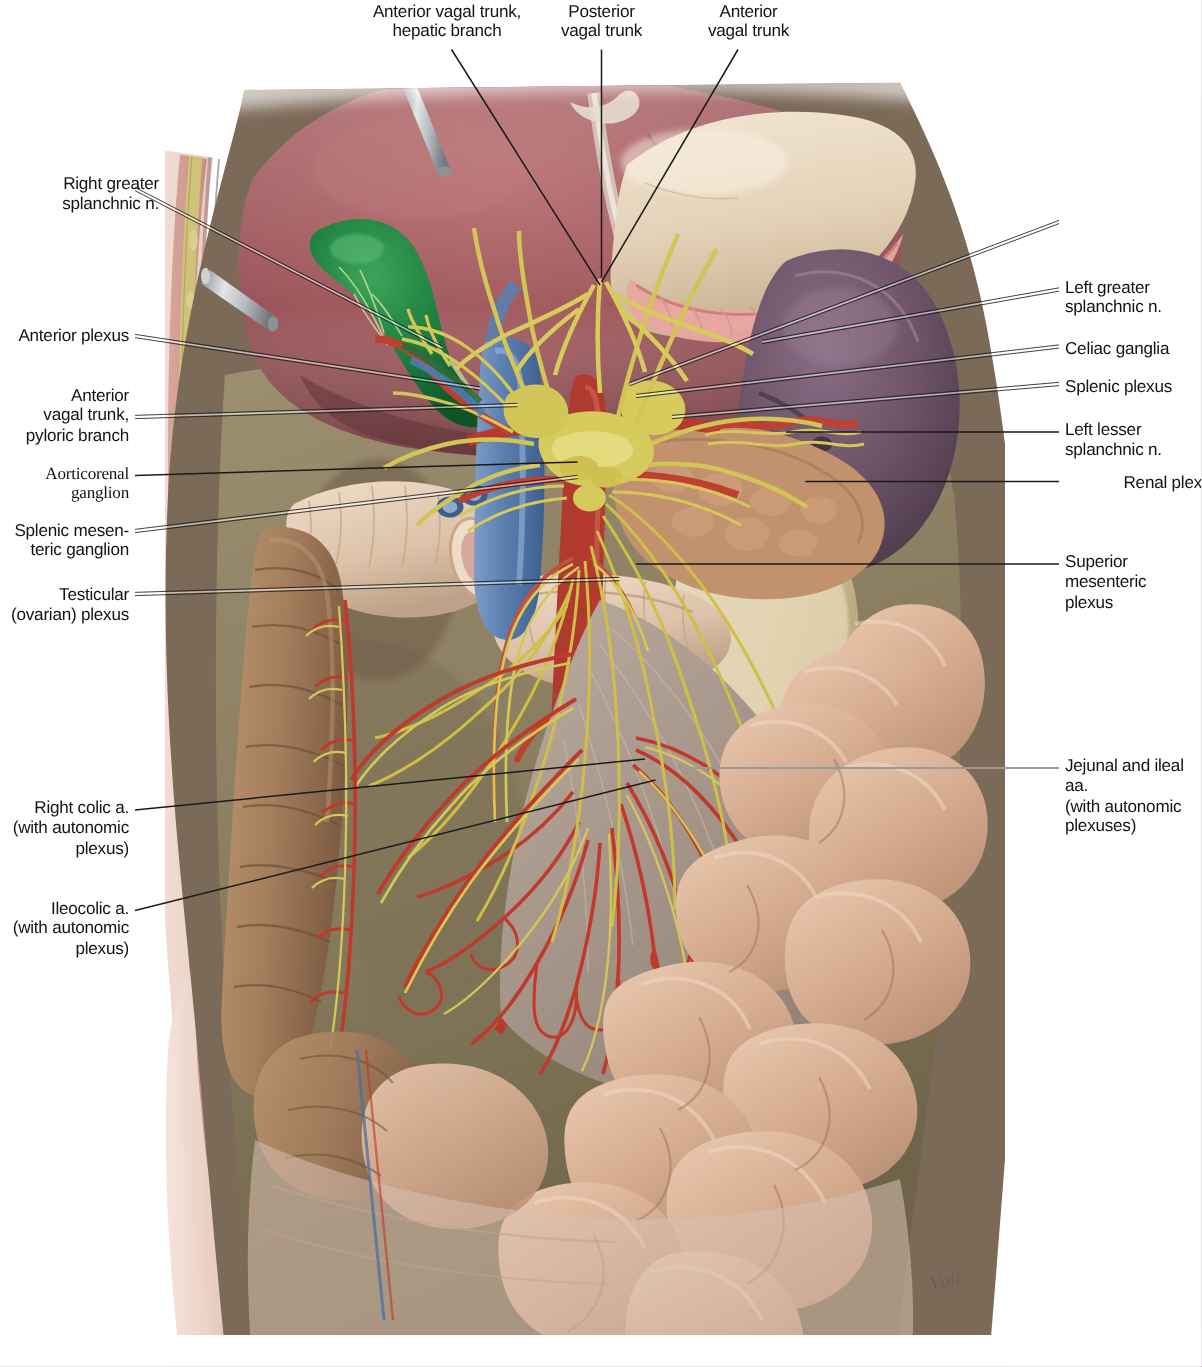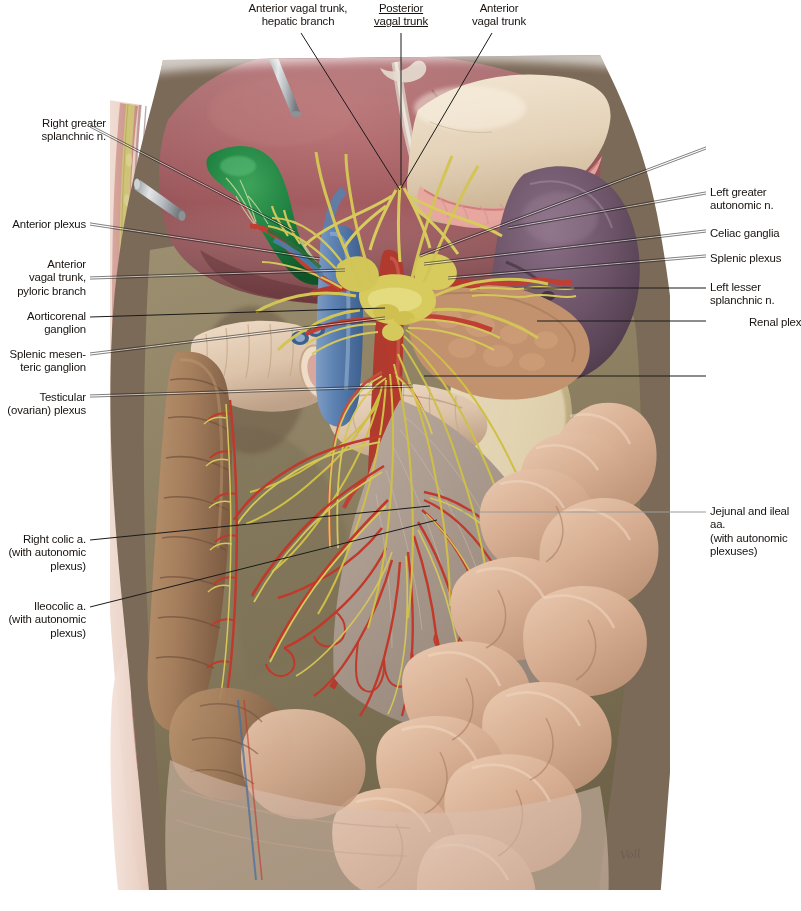--- a/index.html
+++ b/index.html
@@ -696,48 +696,51 @@
       <path d="M706,257.1 L448,279.1" fill="none" stroke="#1a1a1a" stroke-width="0.65" opacity="0.85"></path>
       <path d="M706,288 L524,288" fill="none" stroke="#1a1a1a" stroke-width="1.0"></path>
       <path d="M706,321 L537,321" fill="none" stroke="#1a1a1a" stroke-width="1.0"></path>
       <path d="M706,376 L424,376" fill="none" stroke="#1a1a1a" stroke-width="1.0"></path>
       <path d="M706,512 L452,512" fill="none" stroke="#9a9a9a" stroke-width="1.2"></path>
     </svg>
 
   <div id="labels">
       <div class="label top" style="left: 233px; top: 2px; width: 130px;">Anterior vagal trunk,
 hepatic branch</div>
-      <div class="label top" style="left: 358px; top: 2px; width: 86px; text-decoration: underline;">Posterior
+      <div class="label top" style="left: 358px; top: 2px; width: 86px;">Posterior
 vagal trunk</div>
       <div class="label top" style="left: 455px; top: 2px; width: 88px;">Anterior
 vagal trunk</div>
       <div class="label left" style="left: 0px; top: 117px; width: 86px; padding-left: 20px;">Right greater
 splanchnic n.</div>
       <div class="label left" style="left: 0px; top: 218px; width: 86px;">Anterior plexus</div>
       <div class="label left" style="left: 0px; top: 258px; width: 86px;">Anterior
 vagal trunk,
 pyloric branch</div>
-      <div class="label left" style="left: 0px; top: 310px; width: 86px;">Aorticorenal
+      <div class="label left" style="left: 0px; top: 310px; width: 86px; font-family: Liberation Serif, serif;">Aorticorenal
 ganglion</div>
       <div class="label left" style="left: 0px; top: 348px; width: 86px;">Splenic mesen-
 teric ganglion</div>
       <div class="label left" style="left: 0px; top: 391px; width: 86px;">Testicular
 (ovarian) plexus</div>
       <div class="label left" style="left: 0px; top: 533px; width: 86px;">Right colic a.
 (with autonomic
 plexus)</div>
       <div class="label left" style="left: 0px; top: 600px; width: 86px;">Ileocolic a.
 (with autonomic
 plexus)</div>
       <div class="label right" style="left: 710px; top: 186px; width: 92px;">Left greater
-autonomic n.</div>
+splanchnic n.</div>
       <div class="label right" style="left: 710px; top: 227px; width: 92px;">Celiac ganglia</div>
       <div class="label right" style="left: 710px; top: 252px; width: 92px;">Splenic plexus</div>
       <div class="label right" style="left: 710px; top: 281px; width: 92px;">Left lesser
 splanchnic n.</div>
       <div class="label right" style="left: 710px; top: 316px; width: 92px; padding-left: 39px;">Renal plexus</div>
+      <div class="label right" style="left: 710px; top: 369px; width: 92px;">Superior
+mesenteric
+plexus</div>
       <div class="label right" style="left: 710px; top: 505px; width: 92px;">Jejunal and ileal aa.
 (with autonomic
 plexuses)</div>
     </div>
 
   <div class="sig" style="left:620px;top:848px;">Voll</div>
 </div>
 
 </body></html>

